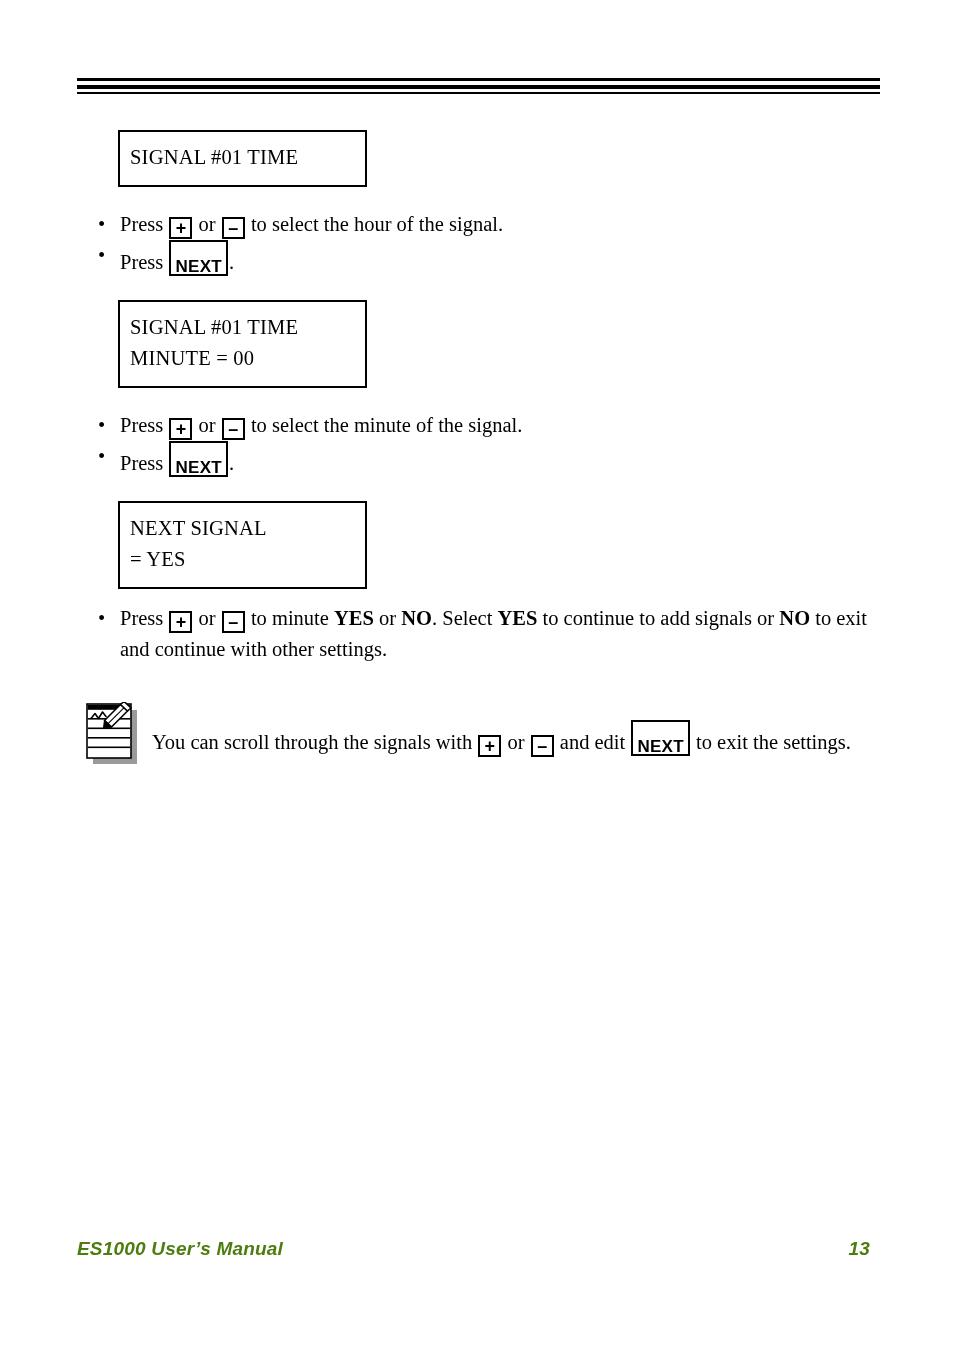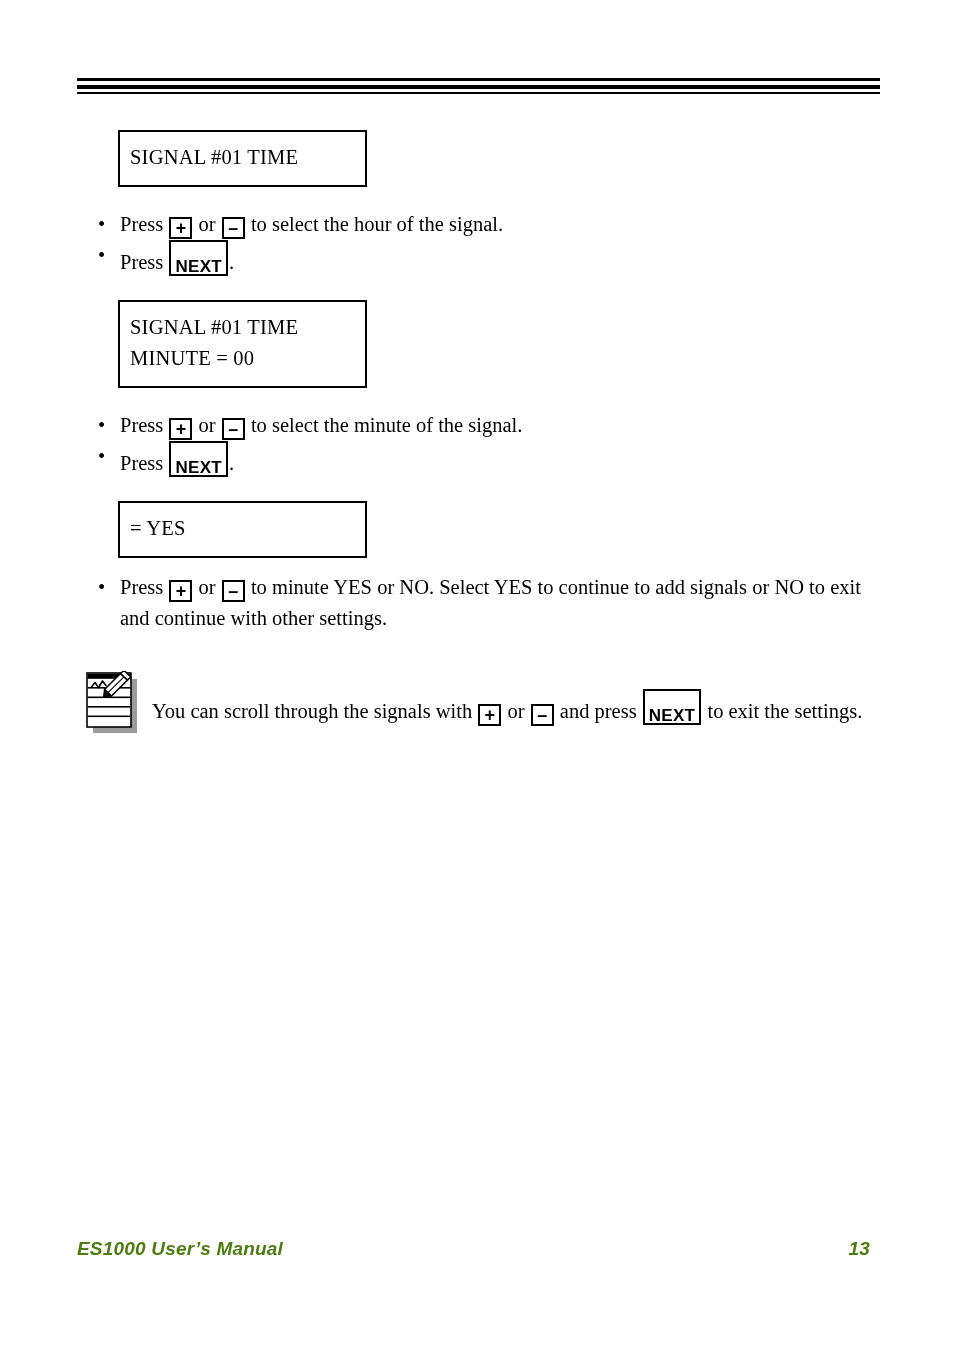--- a/index.html
+++ b/index.html
@@ -111,21 +111,21 @@
   }
   .key-word {
     height: 22px;
     line-height: 18px;
     font-size: 17px;
     padding: 16px 4px;
     letter-spacing: 0.3px;
     margin: 0 1px;
   }
 
-  b, .b { font-weight: normal; }
+  b, .b { font-weight: bold; }
 
   
   .note {
     position: relative;
     margin-top: 37px;
     padding-left: 75px;
     min-height: 72px;
   }
   .note-text {
     font-size: 20.5px;
@@ -216,20 +216,21 @@
       </li>
       <li class="bullet">
         <span class="dot">•</span><span>Press</span>
         <span class="key key-word">NEXT</span><span>.</span>
       </li>
     </ul>
 
     <div class="sp-a"></div>
 
     <div class="lcd">
+      <div class="lcd-line">NEXT SIGNAL</div>
       <div class="lcd-line">= YES</div>
     </div>
 
     <div class="sp-b"></div>
 
     <ul class="bullet-list">
       <li class="bullet">
         <span class="dot">•</span><span>Press</span>
         <span class="key key-sym">+</span>
         <span>or</span>
@@ -271,21 +272,21 @@
 
           <path d="M19.5 18.5 L26.5 25 L18.5 26.5 Z" fill="#000000" stroke="#000000" stroke-width="1.2" stroke-linejoin="round"></path>
         </svg>
       </span>
 
       <div class="note-text">
         <span>You can scroll through the signals with</span>
         <span class="key key-sym">+</span>
         <span>or</span>
         <span class="key key-sym">–</span>
-        <span>and press</span>
+        <span>and edit</span>
         <span class="key key-word">NEXT</span>
         <span>to exit the settings.</span>
       </div>
     </div>
 
   </div>
 
   <div class="footer">
     <span>ES1000 User’s Manual</span>
     <span class="footer-page">13</span>

